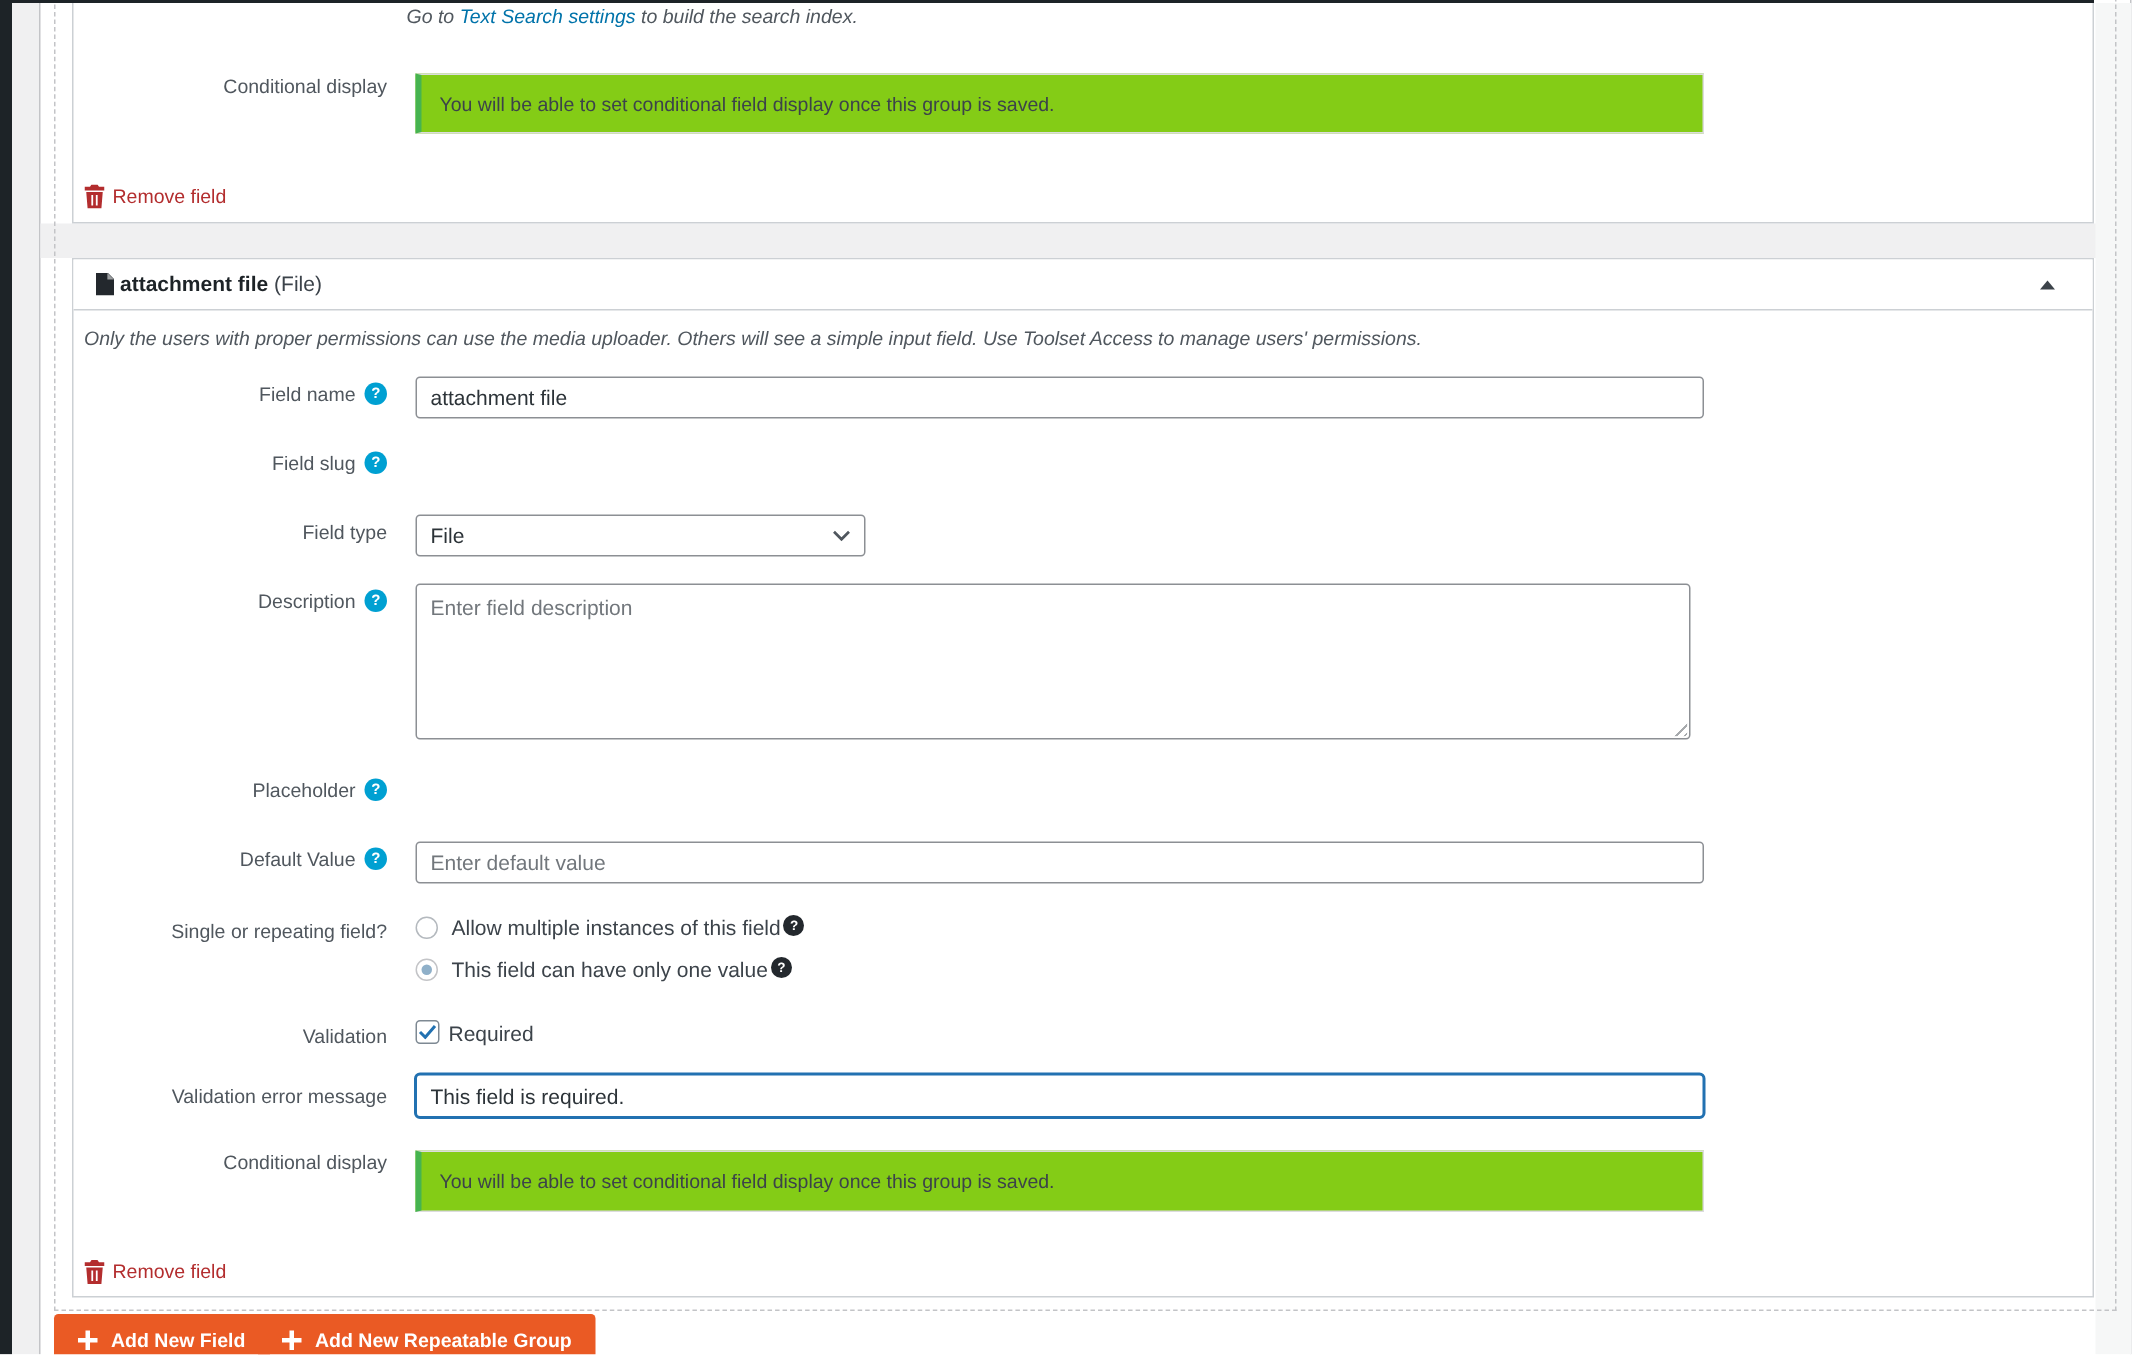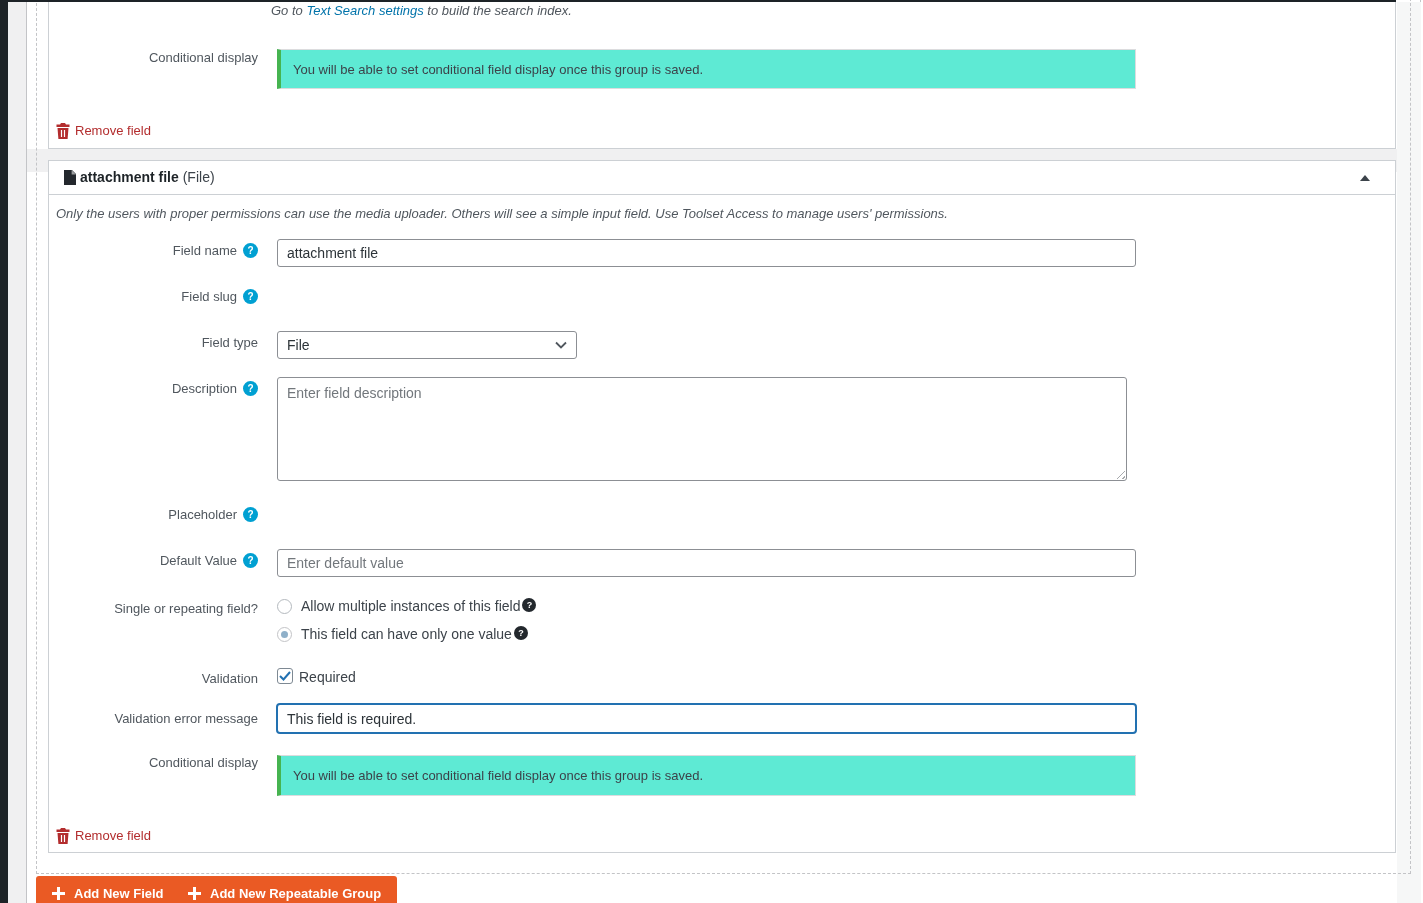--- a/index.html
+++ b/index.html
@@ -11,21 +11,21 @@
   .admin-strip{left:0;top:0;width:8px;height:903px;background:#1d2327;z-index:6;}
   .gutter{left:8px;top:0;width:18px;height:903px;background:#f0f0f1;z-index:1;}
   .top-line{left:0;top:0;width:1396px;height:2px;background:#1d2327;z-index:5;}
   .postbox{left:26px;top:0;width:1395px;height:903px;border-left:1px solid #c3c4c7;border-right:1px solid #c3c4c7;box-sizing:border-box;background:#fff;z-index:0;}
   .scroll-track{left:1397px;top:2px;width:24px;height:901px;background:#f6f7f7;z-index:1;}
   .dashed-area{left:36px;top:-2px;width:1375px;height:876px;border-left:1px dashed #c3c4c7;border-right:1px dashed #c3c4c7;border-bottom:1px dashed #c3c4c7;box-sizing:border-box;z-index:2;}
   .panel-gap{left:27px;top:149px;width:1384px;height:23px;background:#f0f0f1;z-index:1;}
 
   .panel{background:#fff;border:1px solid #ccd0d4;box-sizing:border-box;z-index:3;}
   #panel-top{left:48px;top:-2px;width:1348px;height:151px;}
-  #panel-field{left:48px;top:160px;width:1348px;height:693px;}
+  #panel-field{left:48px;top:172px;width:1348px;height:693px;}
 
   .panel-header{position:absolute;left:0;top:0;right:0;height:33px;border-bottom:1px solid #ccd0d4;background:#fff;cursor:pointer;}
   .panel-title{position:absolute;left:31px;top:8px;font-size:14px;color:#3c434a;}
   .panel-title b{color:#1d2327;font-weight:bold;}
   .collapse-tri{position:absolute;right:25px;top:14px;width:0;height:0;border-left:5px solid transparent;border-right:5px solid transparent;border-bottom:6px solid #3c434a;cursor:pointer;}
 
   .note-italic{font-style:italic;font-size:13px;color:#50575e;white-space:nowrap;}
   .note-italic a{color:#0073aa;text-decoration:none;cursor:pointer;}
 
   .flabel{position:absolute;left:0;width:209px;display:flex;justify-content:flex-end;align-items:center;gap:6px;font-size:13px;color:#50575e;height:17px;white-space:nowrap;}
@@ -41,21 +41,21 @@
   .wp-select{position:absolute;box-sizing:border-box;height:28px;border:1px solid #8c8f94;border-radius:3px;display:flex;align-items:center;padding:0 30px 0 9px;font-size:14px;color:#2c3338;background:#fff;cursor:pointer;}
   .wp-select svg{position:absolute;right:9px;top:9px;}
 
   .radio{position:absolute;width:15px;height:15px;border-radius:50%;border:1px solid #b4b9be;background:#fff;box-sizing:border-box;cursor:pointer;}
   .radio.sel{border-color:#c3c4c7;}
   .radio.sel::after{content:"";position:absolute;left:3px;top:3px;width:7px;height:7px;border-radius:50%;background:#8fb0c9;}
   .opt-label{position:absolute;font-size:14px;color:#3c434a;display:flex;align-items:flex-start;white-space:nowrap;}
 
   .checkbox{position:absolute;width:16px;height:16px;border:1px solid #7e8993;border-radius:3px;background:#fff;box-sizing:border-box;display:flex;align-items:center;justify-content:center;cursor:pointer;}
 
-  .greenbox{position:absolute;box-sizing:border-box;border:1px solid #dcdcde;border-left:4px solid #46b450;background:#5eead4;display:flex;align-items:center;padding-left:12px;font-size:13px;color:#3c434a;}
+  .greenbox{position:absolute;box-sizing:border-box;border:1px solid #dcdcde;border-left:4px solid #46b450;background:#84cc16;display:flex;align-items:center;padding-left:12px;font-size:13px;color:#3c434a;}
 
   .removelink{position:absolute;display:flex;align-items:flex-start;gap:5px;color:#b32d2e;font-size:13px;font-weight:400;cursor:pointer;white-space:nowrap;}
 
   .btn{position:absolute;height:34px;background:#ea5a24;color:#fff;font-weight:bold;font-size:13px;display:flex;align-items:center;gap:9px;padding:0 16px;border-radius:3px;border:none;cursor:pointer;font-family:"Liberation Sans",sans-serif;z-index:4;}
   .plus{position:relative;width:13px;height:13px;flex:none;}
   .plus::before{content:"";position:absolute;left:0;top:5px;width:13px;height:3px;background:#fff;}
   .plus::after{content:"";position:absolute;left:5px;top:0;width:3px;height:13px;background:#fff;}
 </style>
 </head>
 <body>

